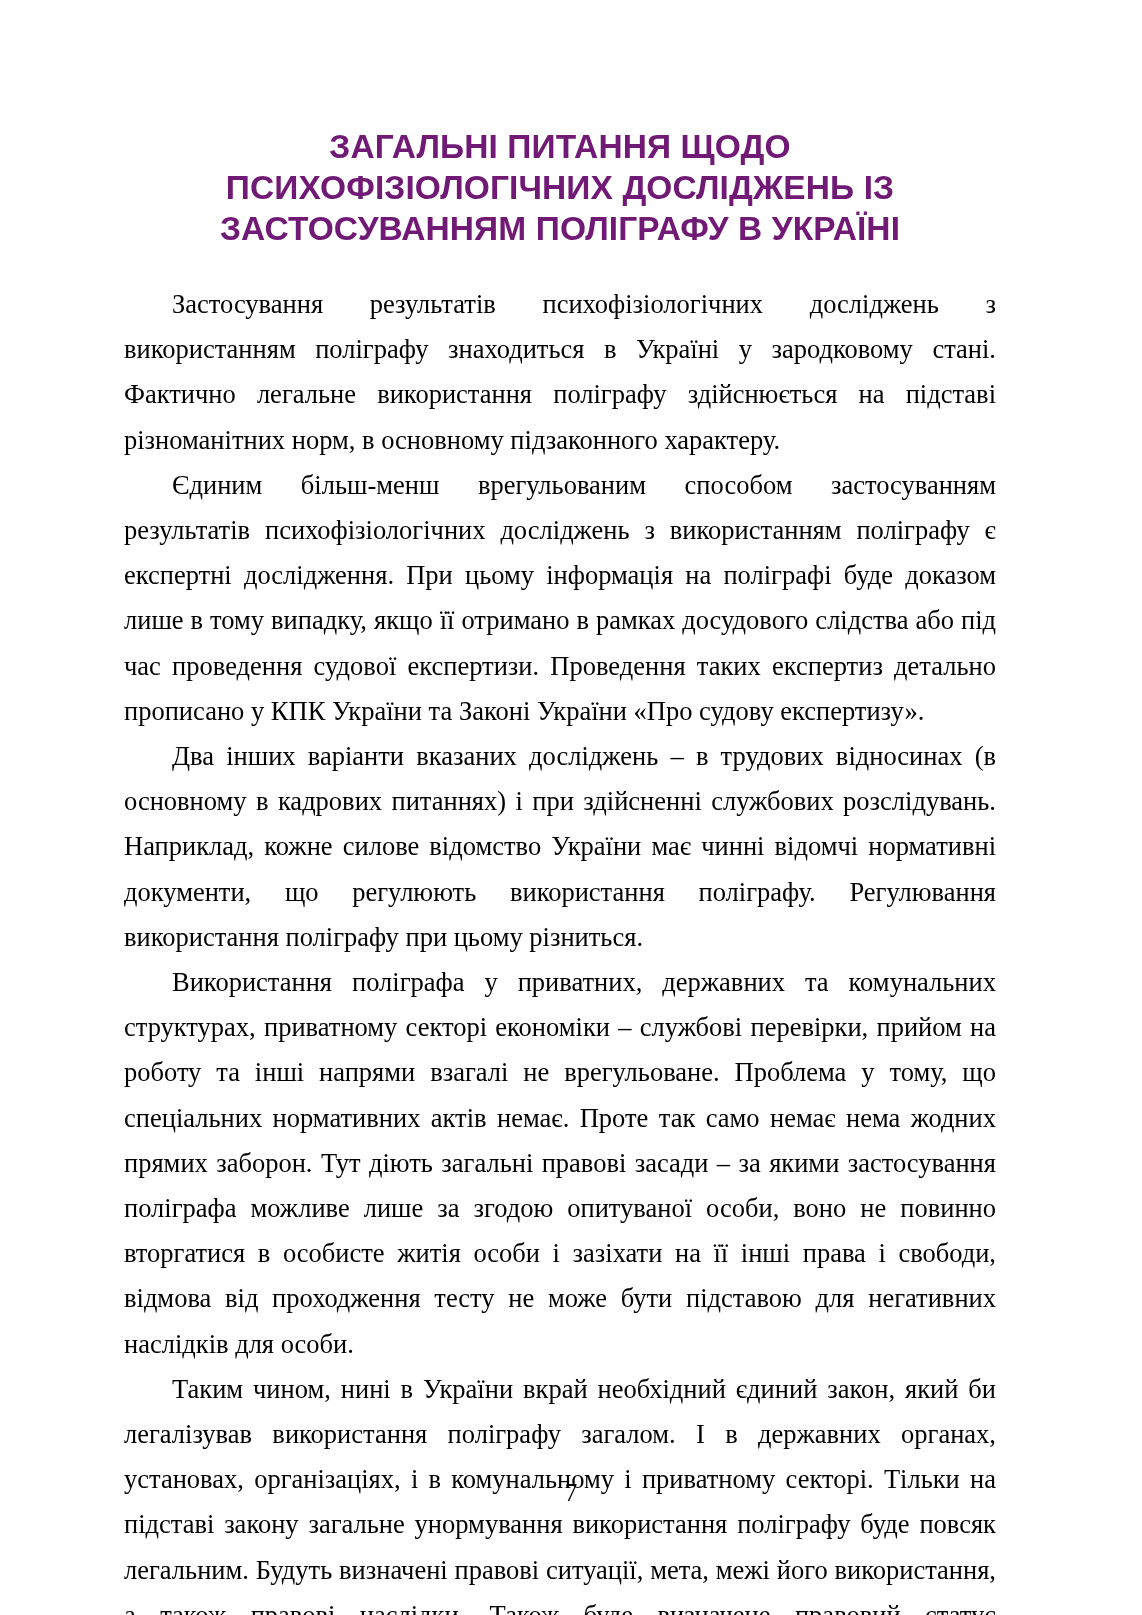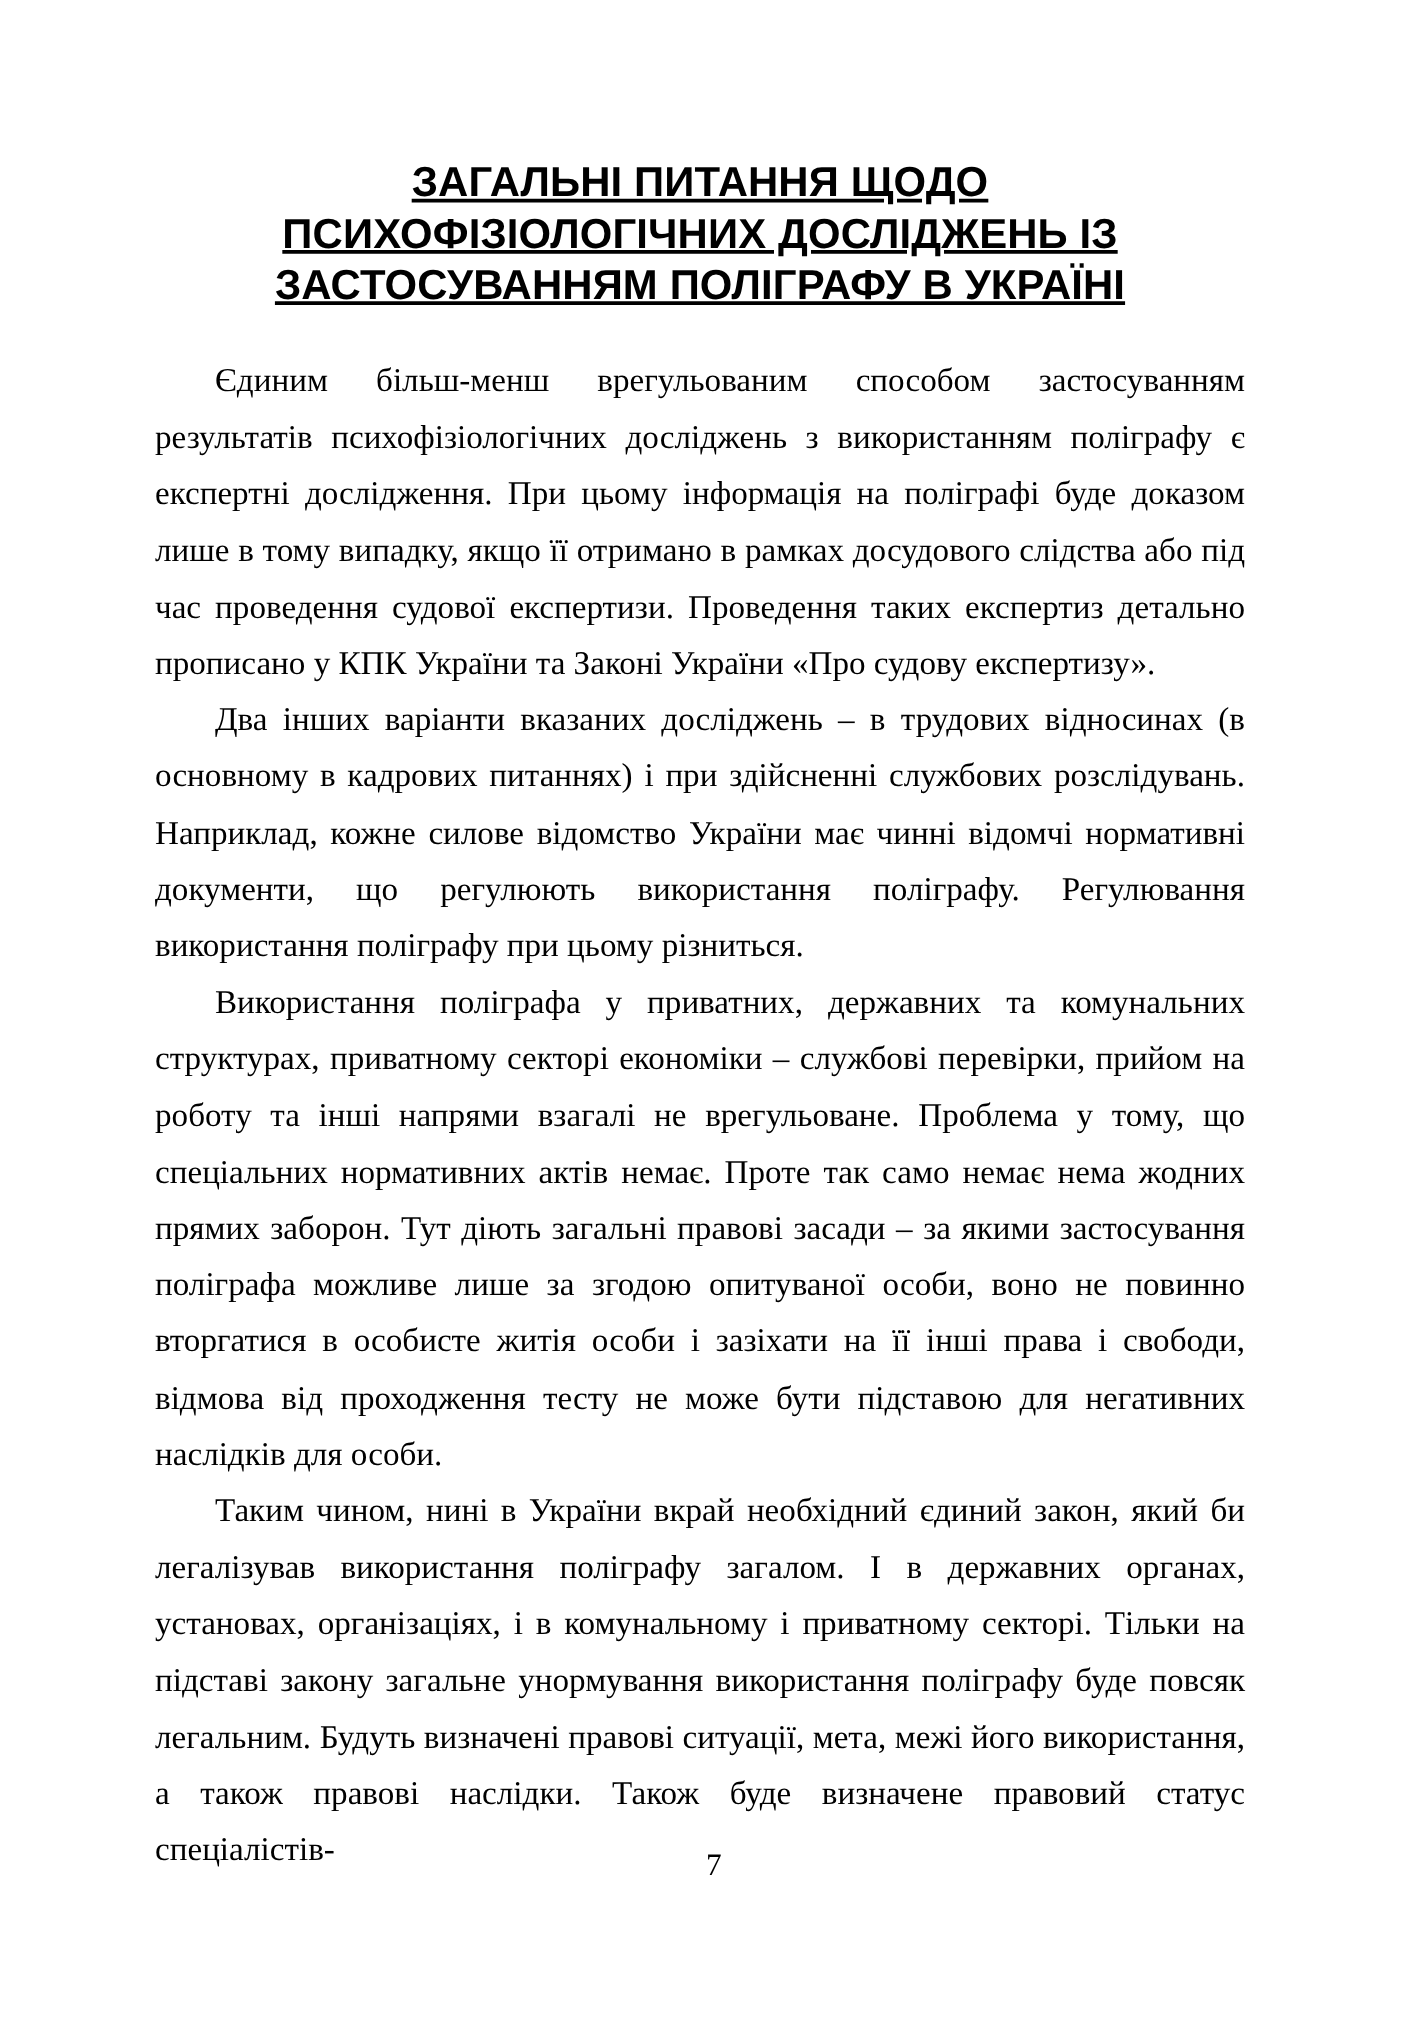--- a/index.html
+++ b/index.html
@@ -25,26 +25,25 @@
     top: 126px;
     width: 872px;
   }
 
   .doc-title {
     font-family: "Liberation Sans", "DejaVu Sans", sans-serif;
     font-weight: bold;
     font-size: 33.5px;
     line-height: 41px;
     text-align: center;
-    color: #000000;
+    color: #701a75;
     margin: 0 0 0 0;
     letter-spacing: 0.1px;
     padding: 0 8px;
     text-transform: uppercase;
-    text-decoration: underline;
   }
 
   .body-text {
     font-family: "Liberation Serif", "DejaVu Serif", serif;
     font-size: 26.5px;
     line-height: 45.2px;
     color: #000000;
     text-align: justify;
     text-justify: inter-word;
     margin: 0;
@@ -81,20 +80,21 @@
 </head>
 <body>
 
 <div class="page">
 
   <div class="content">
 
     <h1 class="doc-title">ЗАГАЛЬНІ ПИТАННЯ ЩОДО ПСИХОФІЗІОЛОГІЧНИХ ДОСЛІДЖЕНЬ ІЗ ЗАСТОСУВАННЯМ ПОЛІГРАФУ В УКРАЇНІ</h1>
 
     <div class="body-text paragraphs-wrap">
+      <p>Застосування результатів психофізіологічних досліджень з використанням поліграфу знаходиться в Україні у зародковому стані. Фактично легальне використання поліграфу здійснюється на підставі різноманітних норм, в основному підзаконного характеру.</p>
       <p>Єдиним більш-менш врегульованим способом застосуванням результатів психофізіологічних досліджень з використанням поліграфу є експертні дослідження. При цьому інформація на поліграфі буде доказом лише в тому випадку, якщо її отримано в рамках досудового слідства або під час проведення судової експертизи. Проведення таких експертиз детально прописано у КПК України та Законі України «Про судову експертизу».</p>
       <p>Два інших варіанти вказаних досліджень – в трудових відносинах (в основному в кадрових питаннях) і при здійсненні службових розслідувань. Наприклад, кожне силове відомство України має чинні відомчі нормативні документи, що регулюють використання поліграфу. Регулювання використання поліграфу при цьому різниться.</p>
       <p>Використання поліграфа у приватних, державних та комунальних структурах, приватному секторі економіки – службові перевірки, прийом на роботу та інші напрями взагалі не врегульоване. Проблема у тому, що спеціальних нормативних актів немає. Проте так само немає  нема жодних прямих заборон. Тут діють загальні правові засади – за якими застосування поліграфа можливе лише за згодою опитуваної особи, воно не повинно вторгатися в особисте житія особи і зазіхати на її інші права і свободи, відмова від проходження тесту не може бути підставою для негативних наслідків для особи.</p>
       <p class="continues">Таким чином, нині в України вкрай необхідний єдиний закон, який би легалізував використання поліграфу загалом. І в державних органах, установах, організаціях, і в комунальному і приватному секторі. Тільки на підставі закону загальне унормування використання поліграфу буде повсяк легальним. Будуть визначені правові ситуації, мета, межі його використання, а також правові наслідки. Також буде визначене правовий статус спеціалістів-</p>
     </div>
 
   </div>
 
   <div class="page-number">7</div>
 

